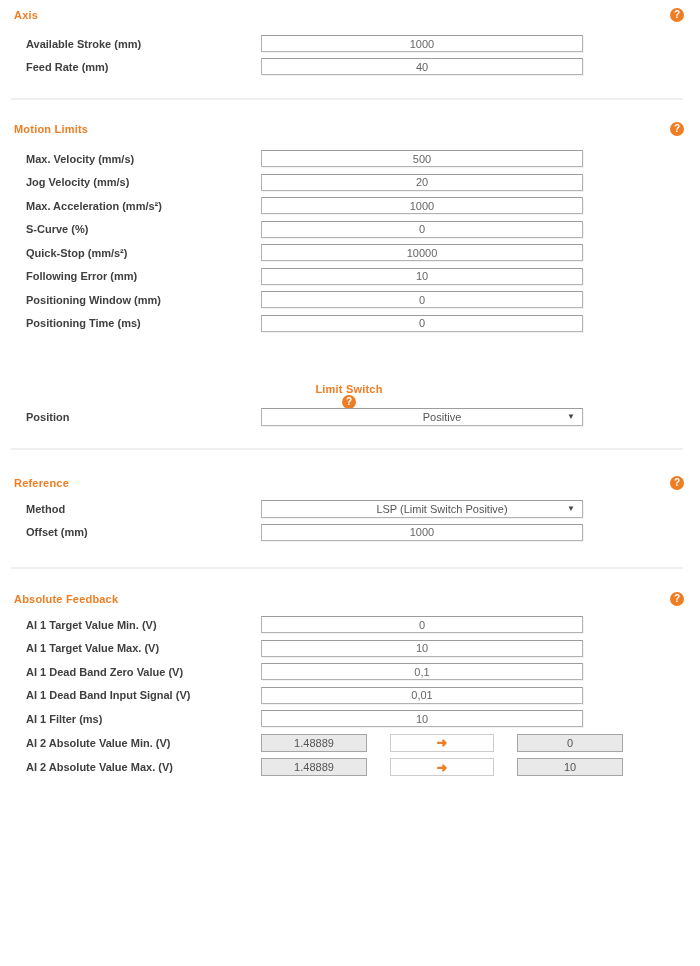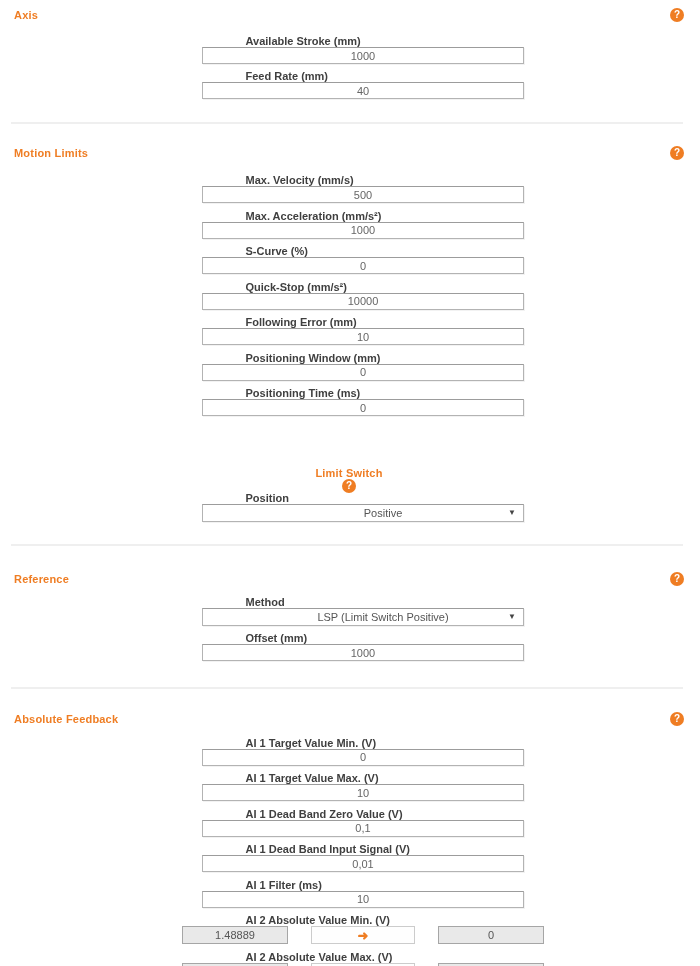--- a/index.html
+++ b/index.html
@@ -21,21 +21,21 @@
     letter-spacing: 0.2px;
   }
   .help {
     width: 14px; height: 14px; border-radius: 50%;
     background: var(--accent); color: #ffffff;
     font-size: 10px; font-weight: bold; line-height: 14px;
     display: flex; align-items: center; justify-content: center;
     cursor: pointer; flex: none;
   }
 
-  .row { display: flex; align-items: center; margin-left: 26px; flex-direction: column; }
+  .row { display: flex; align-items: center; margin-left: 26px; }
   .label {
     width: 235px; flex: none;
     font-size: 11px; font-weight: bold; color: #3f3f3f;
   }
   input.text {
     width: 322px; height: 17px; flex: none;
     border: 1px solid #b3b3b3; border-top-color: #9c9c9c;
     background: #ffffff; text-align: center;
     font-family: "Liberation Sans", sans-serif;
     font-size: 11px; color: #666666; padding: 0;
@@ -103,20 +103,24 @@
 
   <div class="section-header hdr-motion">
     <span class="section-title">Motion Limits</span>
     <span class="help">?</span>
   </div>
   <div class="row r-pitch2">
     <div class="label">Max. Velocity (mm/s)</div>
     <input class="text" type="text" value="500" style="">
   </div>
   <div class="row r-pitch2">
+    <div class="label">Jog Velocity (mm/s)</div>
+    <input class="text" type="text" value="20" style="">
+  </div>
+  <div class="row r-pitch2">
     <div class="label">Max. Acceleration (mm/s²)</div>
     <input class="text" type="text" value="1000" style="">
   </div>
   <div class="row r-pitch2">
     <div class="label">S-Curve (%)</div>
     <input class="text" type="text" value="0" style="">
   </div>
   <div class="row r-pitch2">
     <div class="label">Quick-Stop (mm/s²)</div>
     <input class="text" type="text" value="10000" style="">

